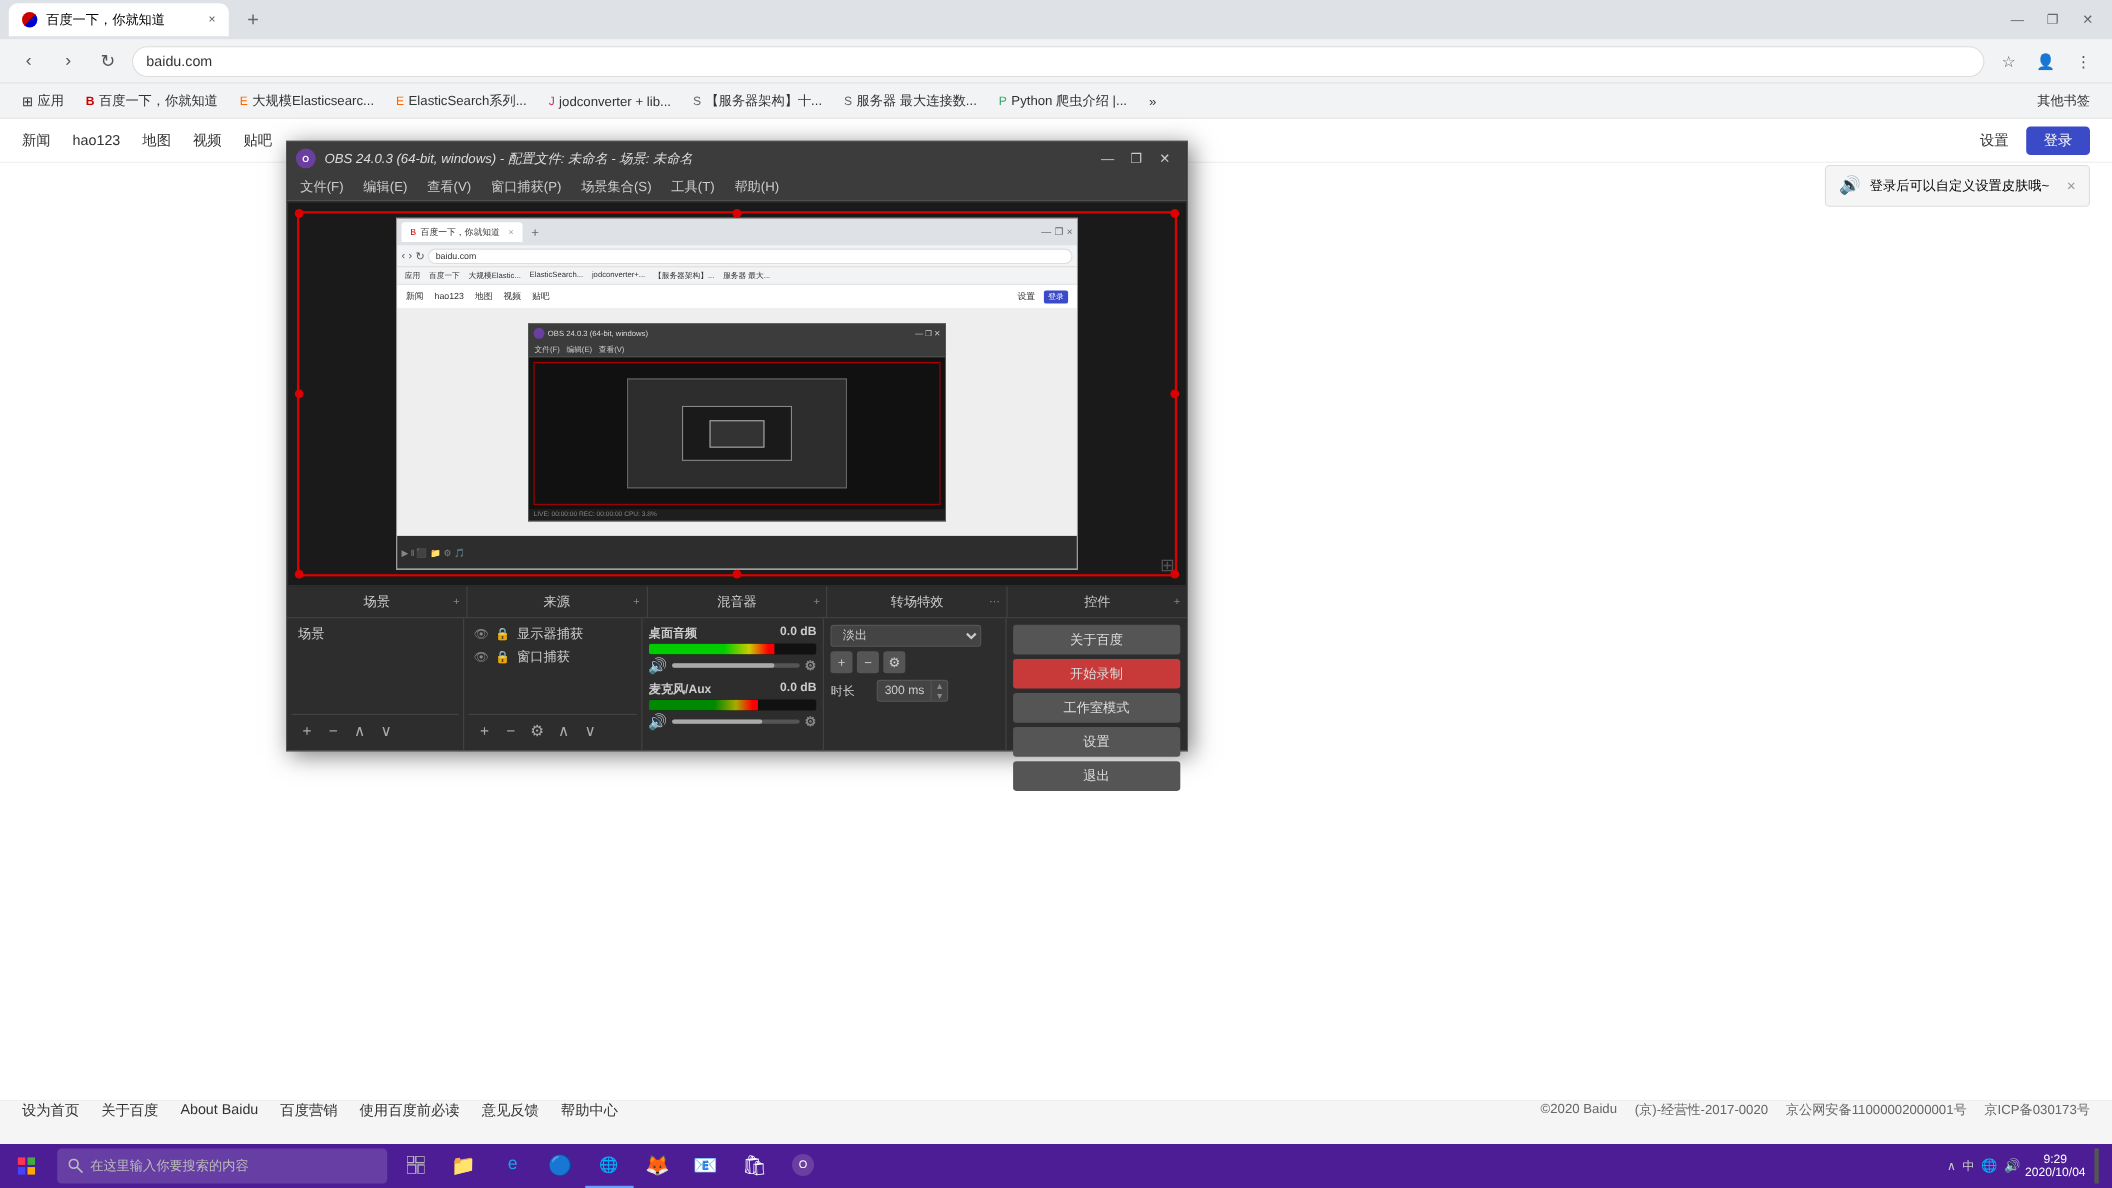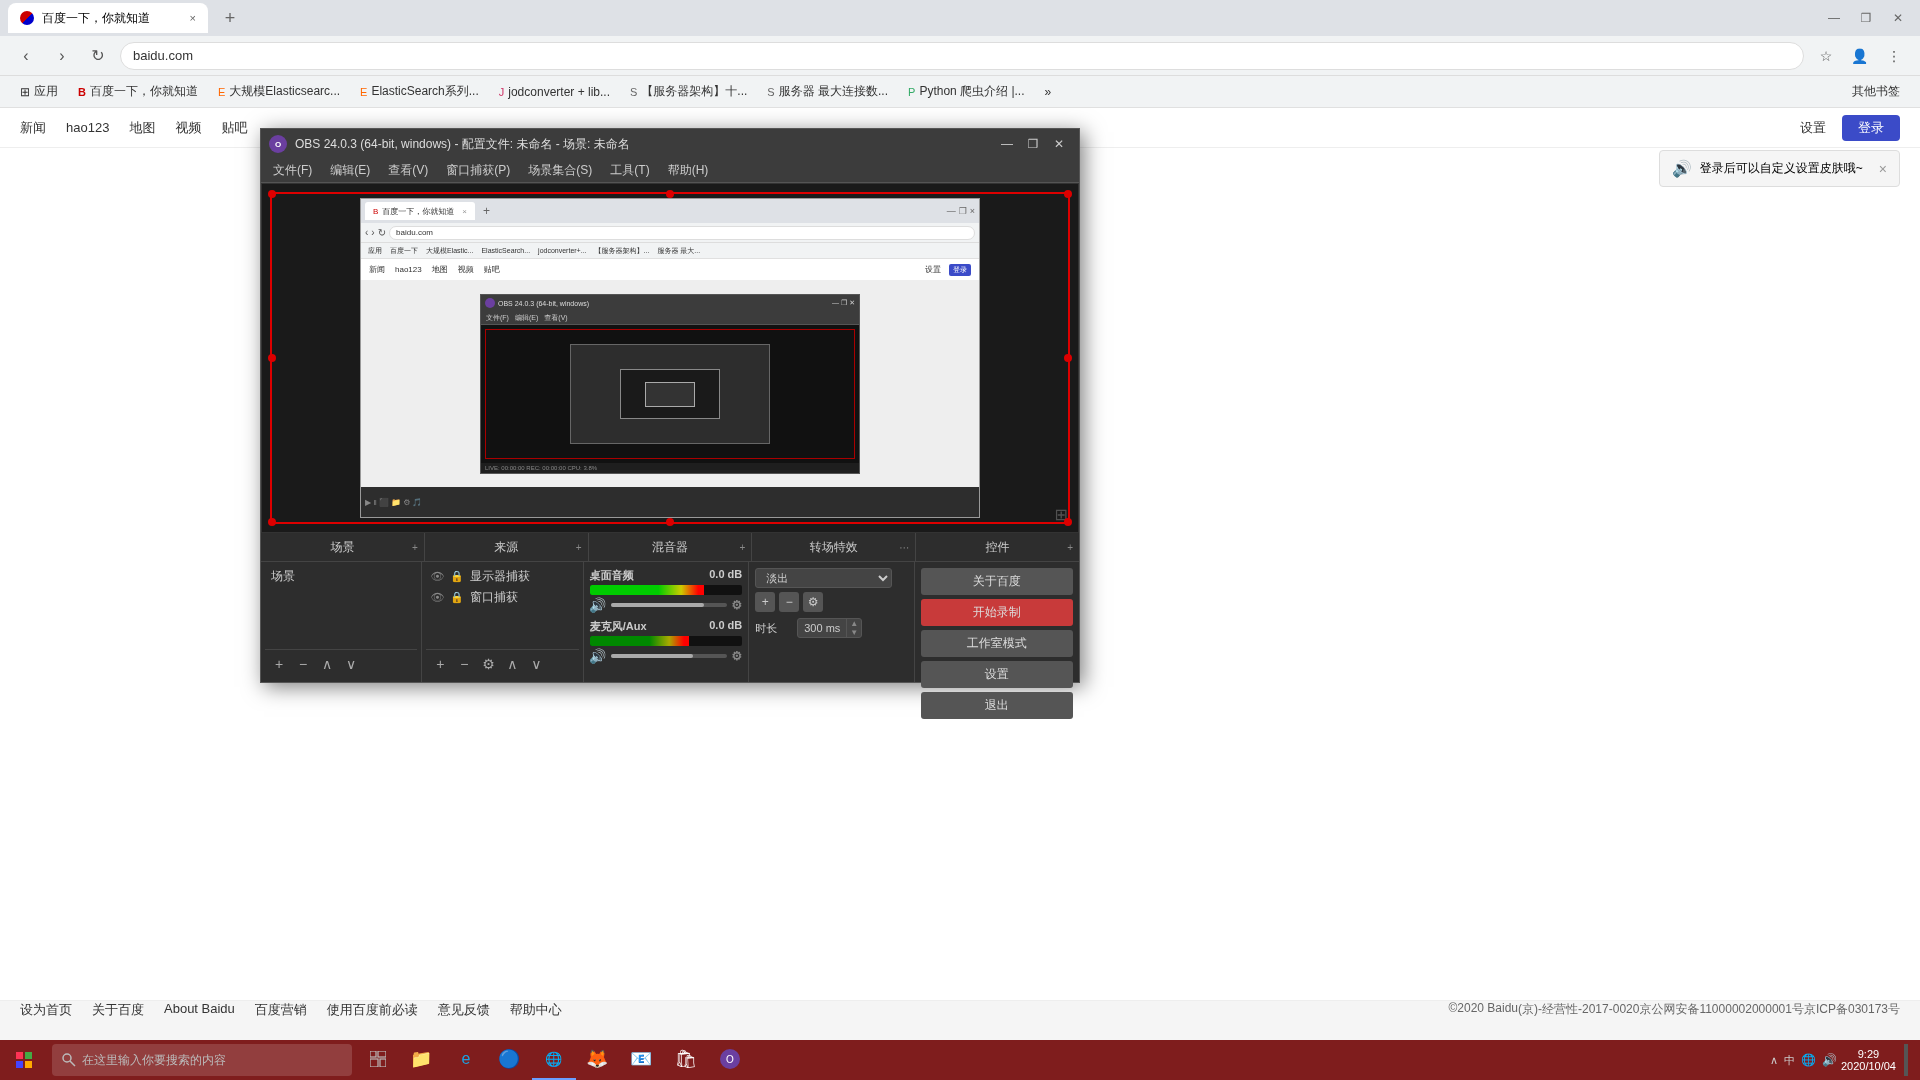--- a/index.html
+++ b/index.html
@@ -27,21 +27,21 @@
     .browser-content { flex: 1; display: flex; flex-direction: column; background: #fff; position: relative; overflow: hidden; }
 
     
     .baidu-nav { height: 40px; display: flex; align-items: center; padding: 0 20px; gap: 20px; border-bottom: 1px solid #eee; }
     .baidu-nav-item { font-size: 13px; color: #333; cursor: pointer; }
 
     
     .obs-window { position: absolute; top: 60px; left: 270px; width: 820px; background: #2d2d2d; border: 1px solid #555; box-shadow: 4px 4px 20px rgba(0,0,0,0.5); display: flex; flex-direction: column; }
     .obs-titlebar { background: #3c3c3c; height: 30px; display: flex; align-items: center; padding: 0 8px; gap: 8px; }
     .obs-logo { width: 18px; height: 18px; background: #6b3fa0; border-radius: 50%; display: flex; align-items: center; justify-content: center; }
-    .obs-title { color: #ddd; font-size: 12px; flex: 1; }
+    .obs-title { color: #ddd; font-size: 12px; flex: 1; font-style: italic; }
     .obs-win-controls { display: flex; gap: 2px; }
     .obs-win-btn { width: 24px; height: 24px; display: flex; align-items: center; justify-content: center; cursor: pointer; color: #ccc; font-size: 12px; border-radius: 3px; }
 
     .obs-menubar { background: #3c3c3c; height: 24px; display: flex; align-items: center; padding: 0 4px; gap: 2px; border-bottom: 1px solid #555; }
     .obs-menu-item { color: #ccc; font-size: 12px; padding: 2px 8px; cursor: pointer; border-radius: 3px; }
 
     
     .obs-preview { background: #1a1a1a; position: relative; overflow: hidden; display: flex; align-items: center; justify-content: center; border: 1px solid #333; }
     .obs-panels-header { display: flex; border-bottom: 1px solid #444; }
     .obs-panel-header { flex: 1; height: 28px; display: flex; align-items: center; justify-content: center; color: #ccc; font-size: 12px; border-right: 1px solid #444; position: relative; }
@@ -82,33 +82,33 @@
     .panel-act-btn { width: 20px; height: 20px; display: flex; align-items: center; justify-content: center; color: #aaa; font-size: 14px; cursor: pointer; }
 
     
     .obs-statusbar { background: #1e1e1e; height: 22px; display: flex; align-items: center; padding: 0 12px; gap: 20px; border-top: 1px solid #444; }
     .status-item { color: #aaa; font-size: 11px; }
     .baidu-header-btn { font-size: 13px; color: #333; cursor: pointer; }
     .baidu-login-btn { background: #3b4bc8; color: #fff; padding: 4px 16px; border-radius: 4px; cursor: pointer; font-size: 13px; }
     .notification-box { position: absolute; top: 10px; right: 20px; background: #f5f5f5; border: 1px solid #ddd; padding: 8px 12px; display: flex; align-items: center; gap: 8px; font-size: 12px; border-radius: 4px; max-width: 300px; }
 
     
-    .taskbar { position: absolute; bottom: 0; left: 0; right: 0; height: 40px; background: #7f1d1d; display: flex; align-items: center; }
+    .taskbar { position: absolute; bottom: 0; left: 0; right: 0; height: 40px; background: #4c1d95; display: flex; align-items: center; }
     .taskbar-start { width: 48px; height: 40px; display: flex; align-items: center; justify-content: center; cursor: pointer; color: #fff; font-size: 16px; }
     .taskbar-search { flex: 0 0 300px; height: 32px; background: rgba(255,255,255,0.15); border-radius: 4px; display: flex; align-items: center; padding: 0 10px; gap: 6px; margin: 0 4px; cursor: text; }
     .taskbar-search-text { color: #bbb; font-size: 12px; }
     .taskbar-app { width: 44px; height: 40px; display: flex; align-items: center; justify-content: center; cursor: pointer; color: #fff; font-size: 18px; border-bottom: 2px solid transparent; }
     .taskbar-app.active { border-bottom: 2px solid #6b9fff; }
     .taskbar-right { margin-left: auto; display: flex; align-items: center; gap: 4px; padding: 0 12px; }
     .taskbar-clock { color: #fff; font-size: 11px; text-align: center; }
     .taskbar-sys-icons { display: flex; align-items: center; gap: 6px; color: #ccc; font-size: 12px; }
 
     
     .page-footer { position: absolute; bottom: 40px; left: 0; right: 0; height: 40px; background: #f5f5f5; display: flex; align-items: flex-start; padding: 0 20px; gap: 20px; border-top: 1px solid #eee; font-size: 12px; color: #666; }
-    .footer-right { margin-left: auto; display: flex; }
+    .footer-right { margin-left: auto; display: flex; gap: 16px; }
 
     
     ::-webkit-scrollbar { display: none; }
   </style>
 </head>
 <body>
 
 <div class="browser-window">
 
   <div class="browser-titlebar">

